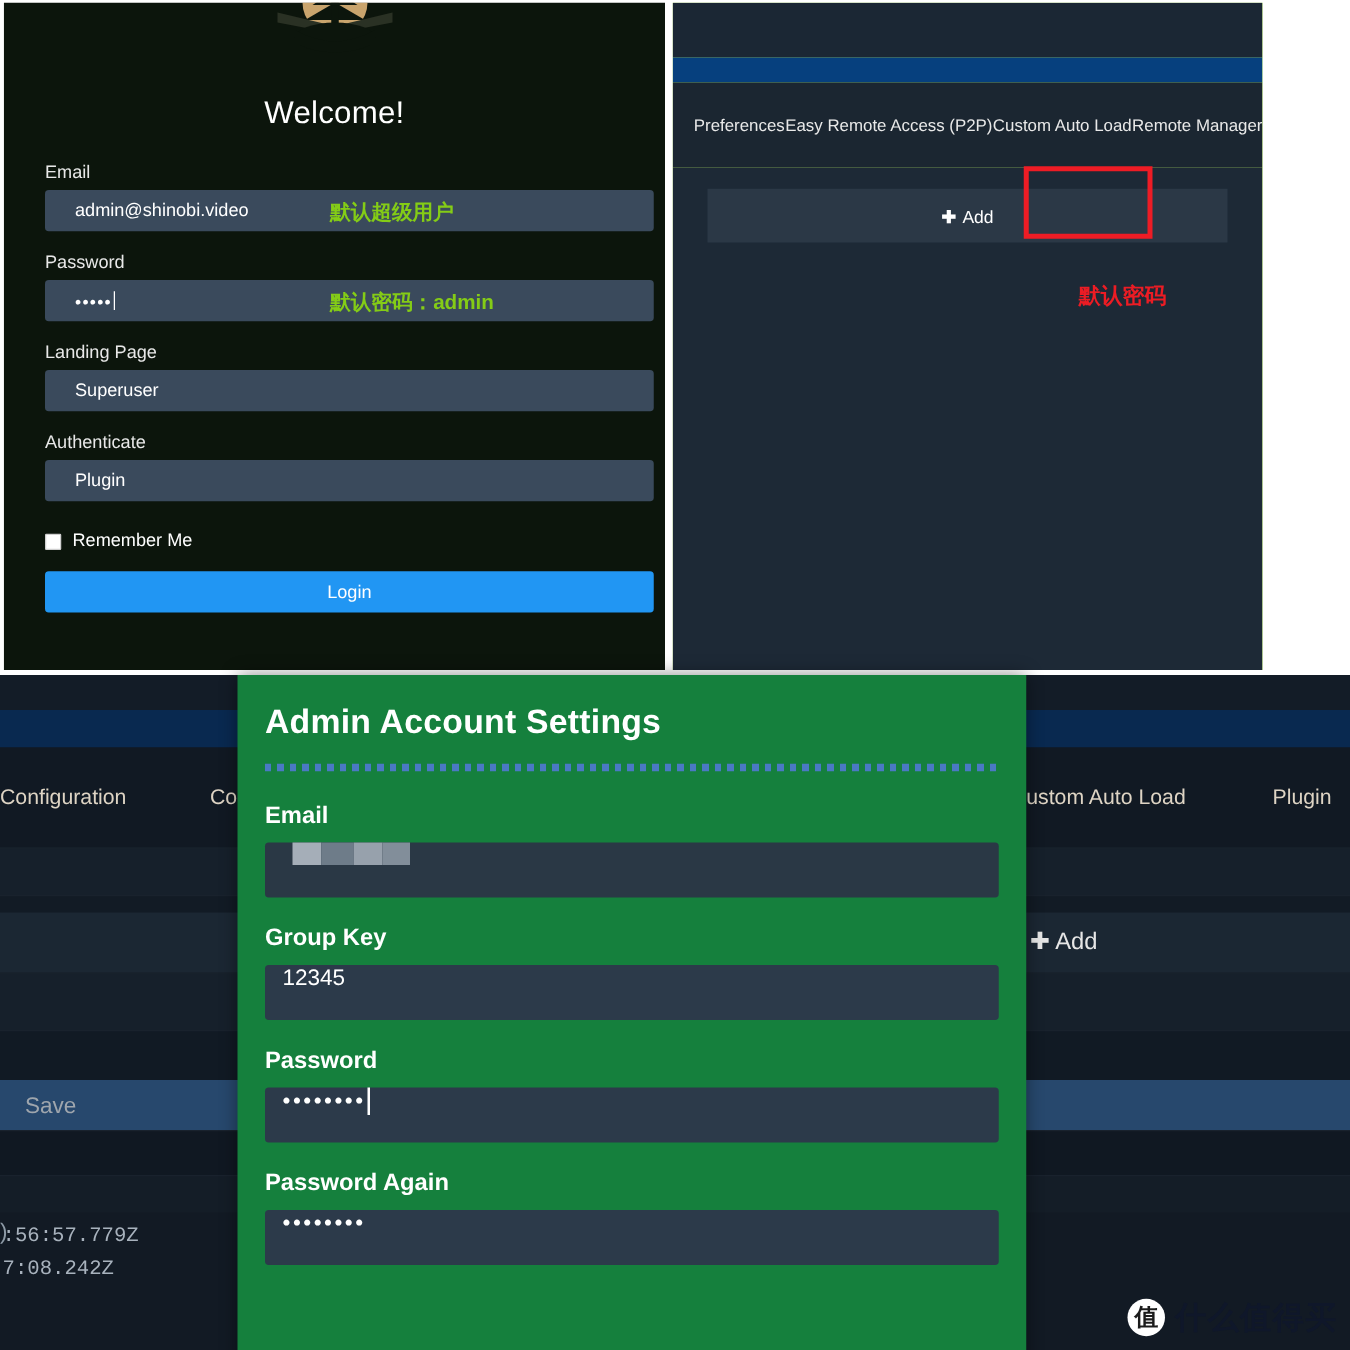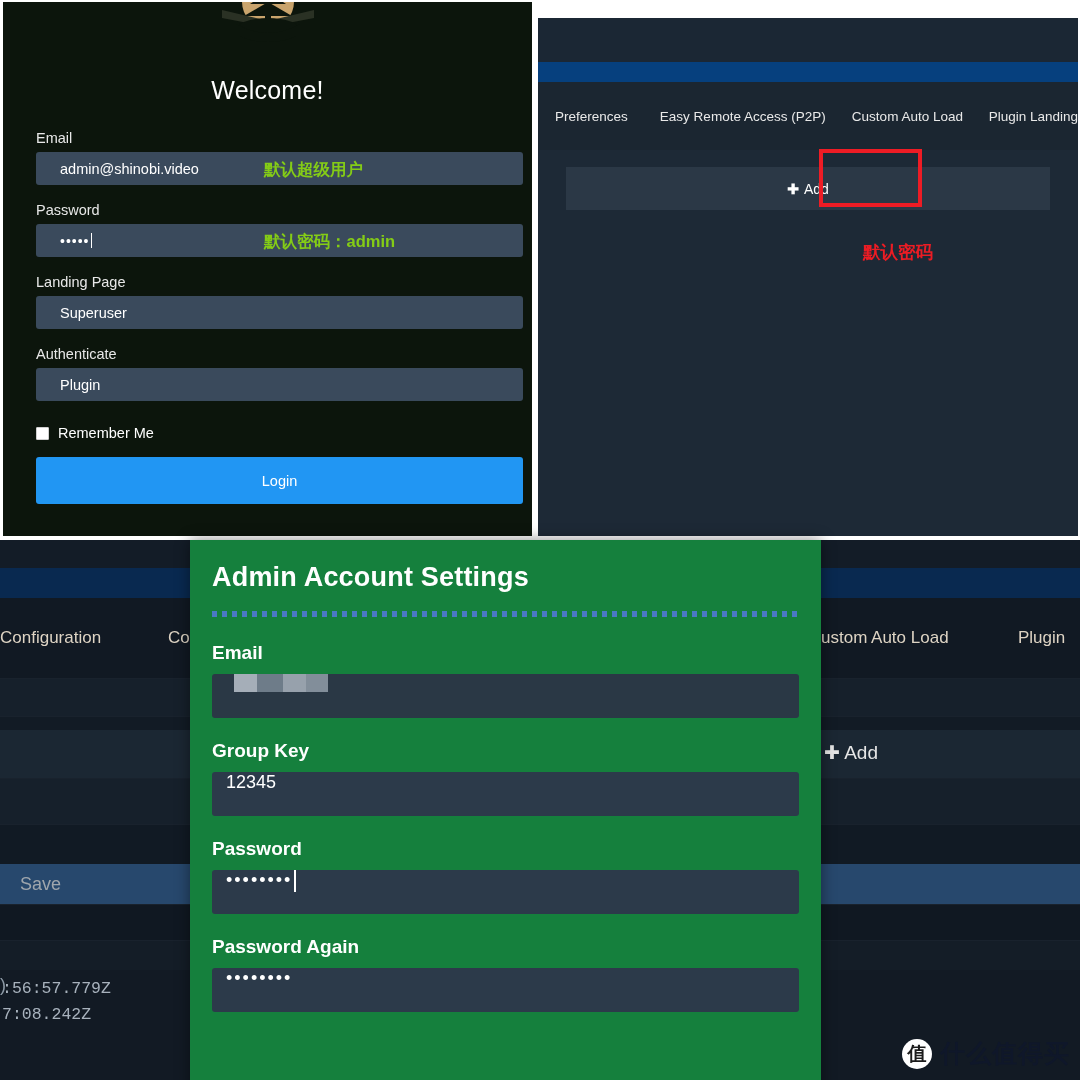--- a/index.html
+++ b/index.html
@@ -118,38 +118,38 @@
     border: 1px solid #cfcfcf;
     box-sizing: border-box;
     margin-right: 9px;
     border-radius: 1px;
   }
   .remember-label {
     color: #ffffff;
     font-size: 14.5px;
   }
   .login-btn {
-    height: 47px;
+    height: 33px;
     background: #2196f3;
     border-radius: 3px;
     display: flex;
     align-items: center;
     justify-content: center;
     color: #ffffff;
     font-size: 14.5px;
     cursor: pointer;
     text-align: right;
   }
 
   
   .admin-panel {
     position: absolute;
     left: 538px;
-    top: 18px;
-    width: 540px;
+    top: 2px;
+    width: 472px;
     height: 534px;
     background: #bef264;
     overflow: hidden;
   }
   .ap-topbar {
     height: 44px;
     background: #1b2734;
   }
   .ap-bluebar {
     height: 20px;
@@ -481,21 +481,21 @@
     <div class="ap-topbar"></div>
     <div class="ap-bluebar"></div>
 
     <div class="ap-nav">
       <span class="ap-nav-item">Preferences</span>
       <span class="nav-gap-1"></span>
       <span class="ap-nav-item">Easy Remote Access (P2P)</span>
       <span class="nav-gap-2"></span>
       <span class="ap-nav-item">Custom Auto Load</span>
       <span class="nav-gap-3"></span>
-      <span class="ap-nav-item">Plugin Landing</span>
+      <span class="ap-nav-item">Remote Manager</span>
     </div>
 
     <div class="ap-body">
       <div class="ap-toolbar">
         <span class="add-btn">
           <span class="plus-icon">✚</span>
           <span>Add</span>
         </span>
       </div>
     </div>

